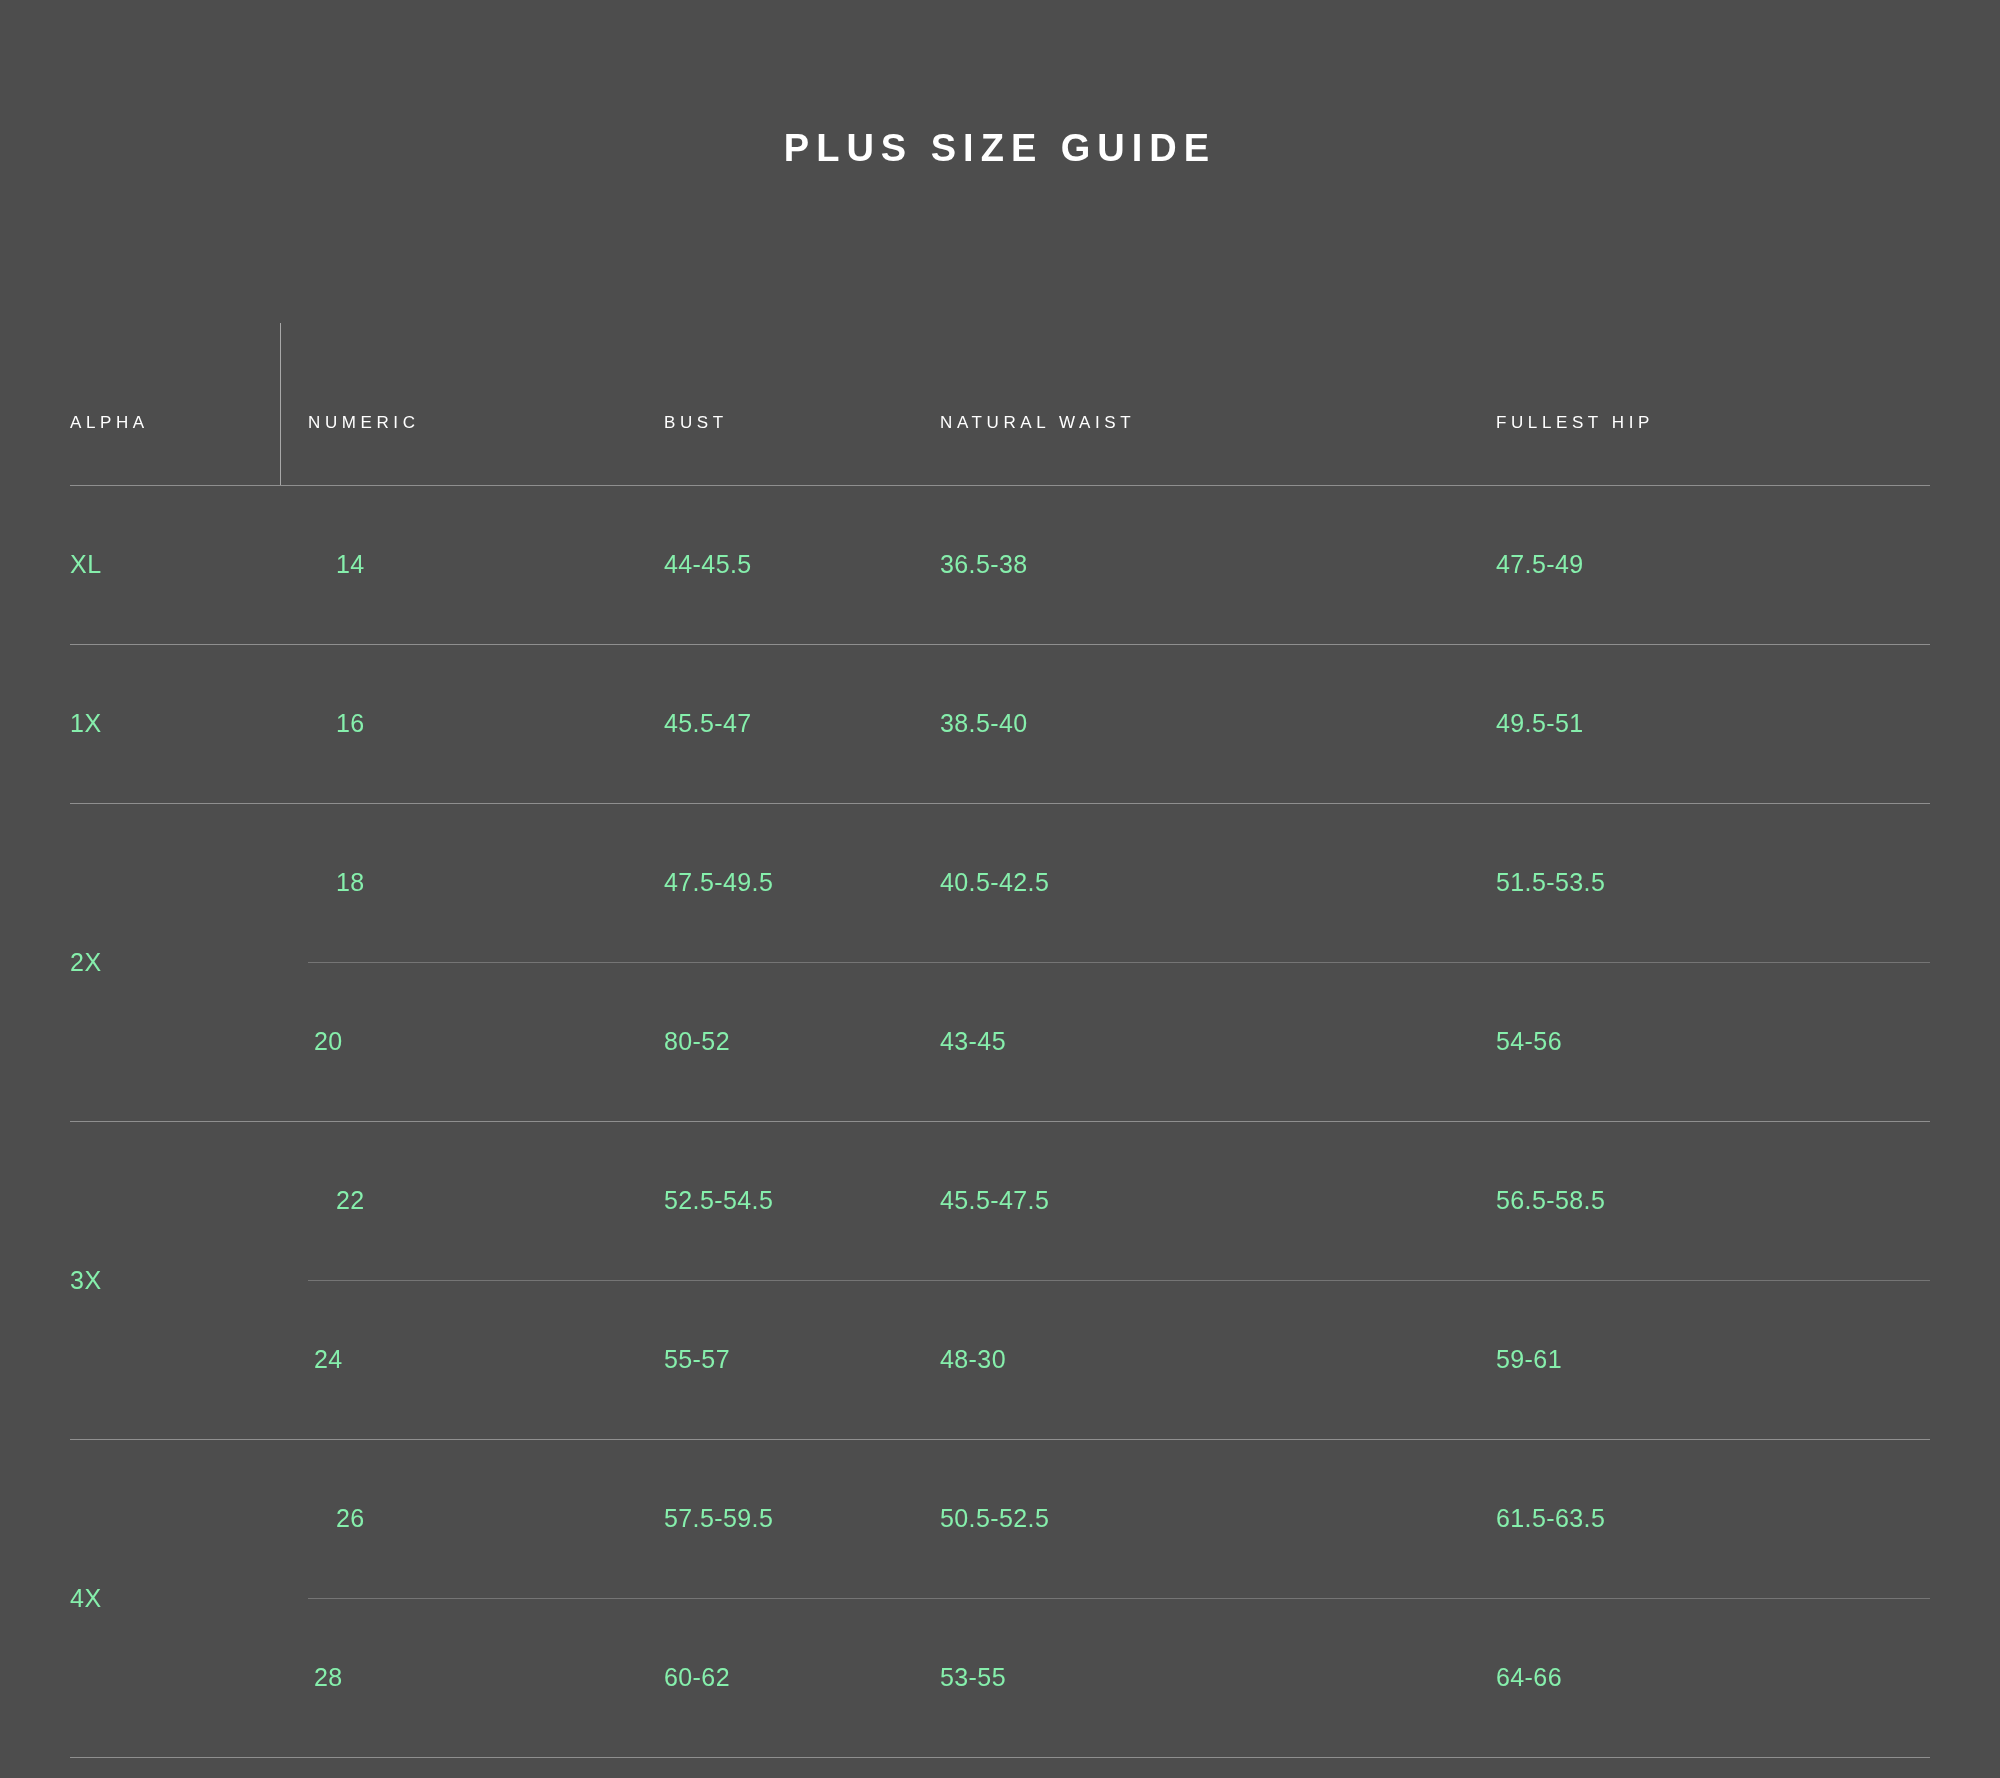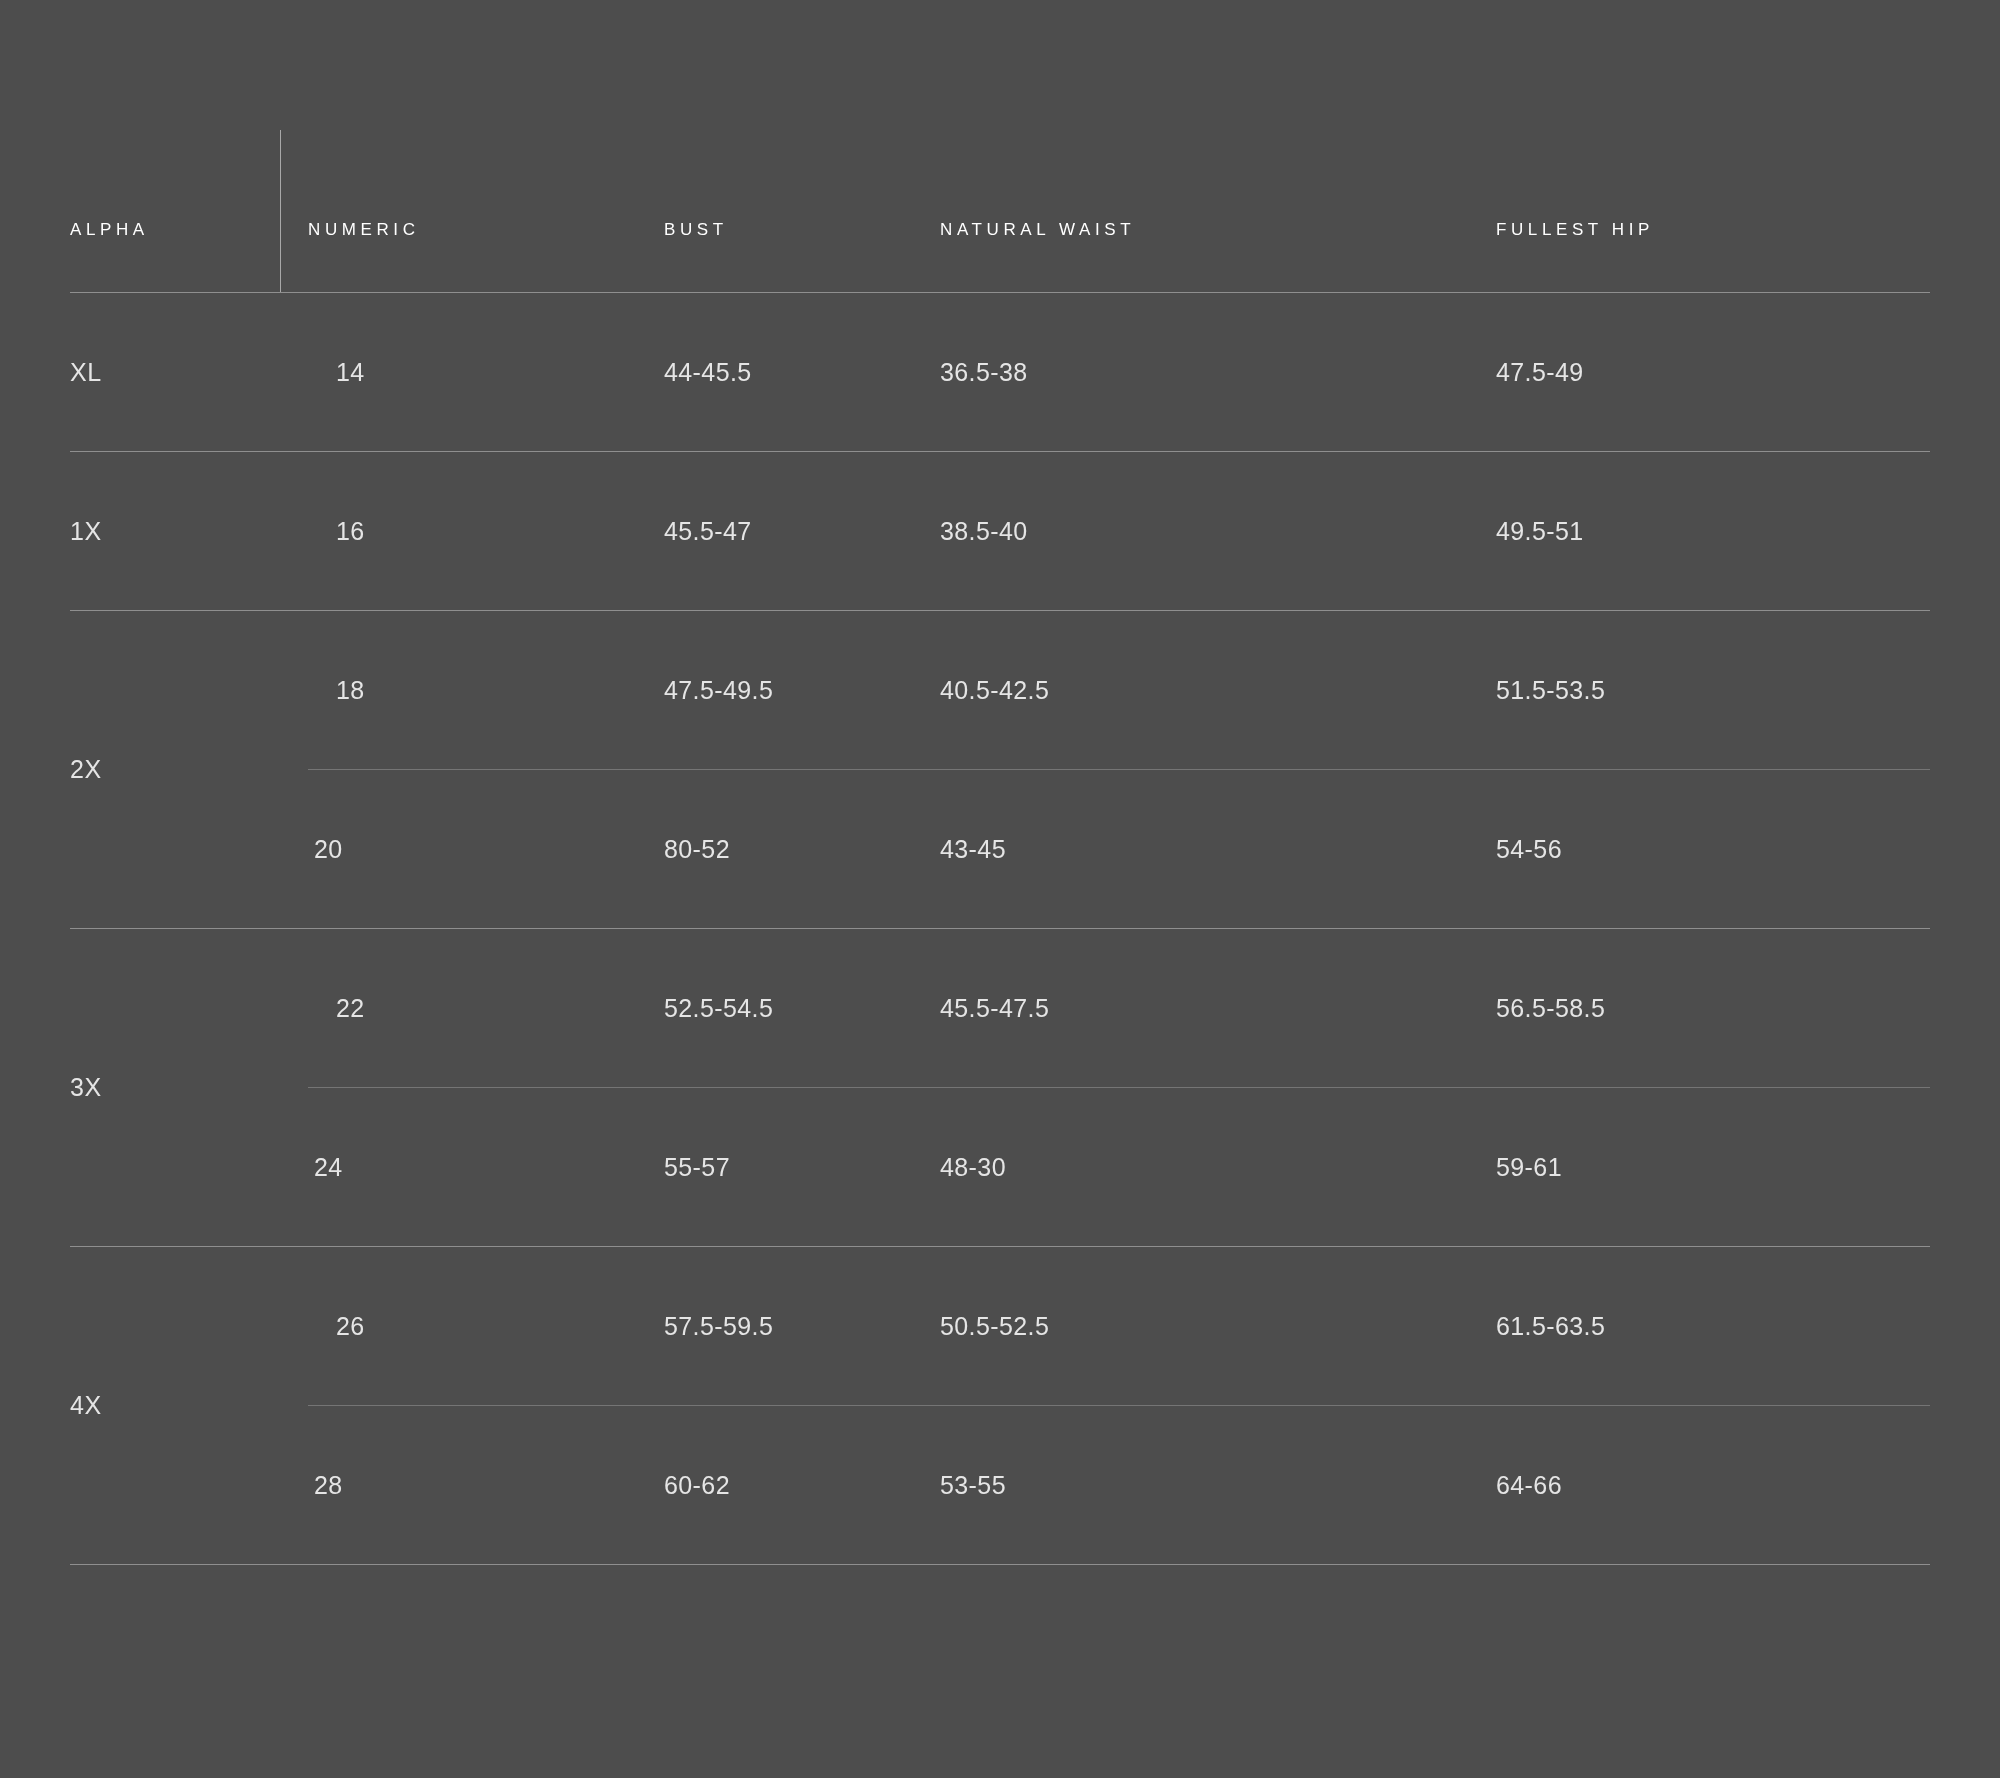--- a/index.html
+++ b/index.html
@@ -72,21 +72,21 @@
     background: #a8a8a8;
   }
   thead tr {
     border-bottom: 1px solid #8f8f8f;
   }
 
   td {
     font-size: 25px;
     letter-spacing: 0.4px;
     font-weight: 400;
-    color: #e5e5e5;
+    color: #86efac;
     vertical-align: middle;
     padding: 0;
     height: 158px;
   }
   tbody tr.group-end {
     border-bottom: 1px solid #8f8f8f;
   }
   tbody tr.sub-row td.sub-line {
     border-bottom: 1px solid #757575;
   }
@@ -103,20 +103,21 @@
   td.numeric-flush {
     padding-left: 6px;
     margin-left: 24px;
   }
 </style>
 </head>
 <body>
 
 <div class="page">
 
+  <h1 class="title">PLUS SIZE GUIDE</h1>
 
   <div class="table-wrap">
     <table class="size-table">
       <colgroup>
         <col class="c-alpha">
         <col class="c-numeric">
         <col class="c-bust">
         <col class="c-waist">
         <col class="c-hip">
       </colgroup>

